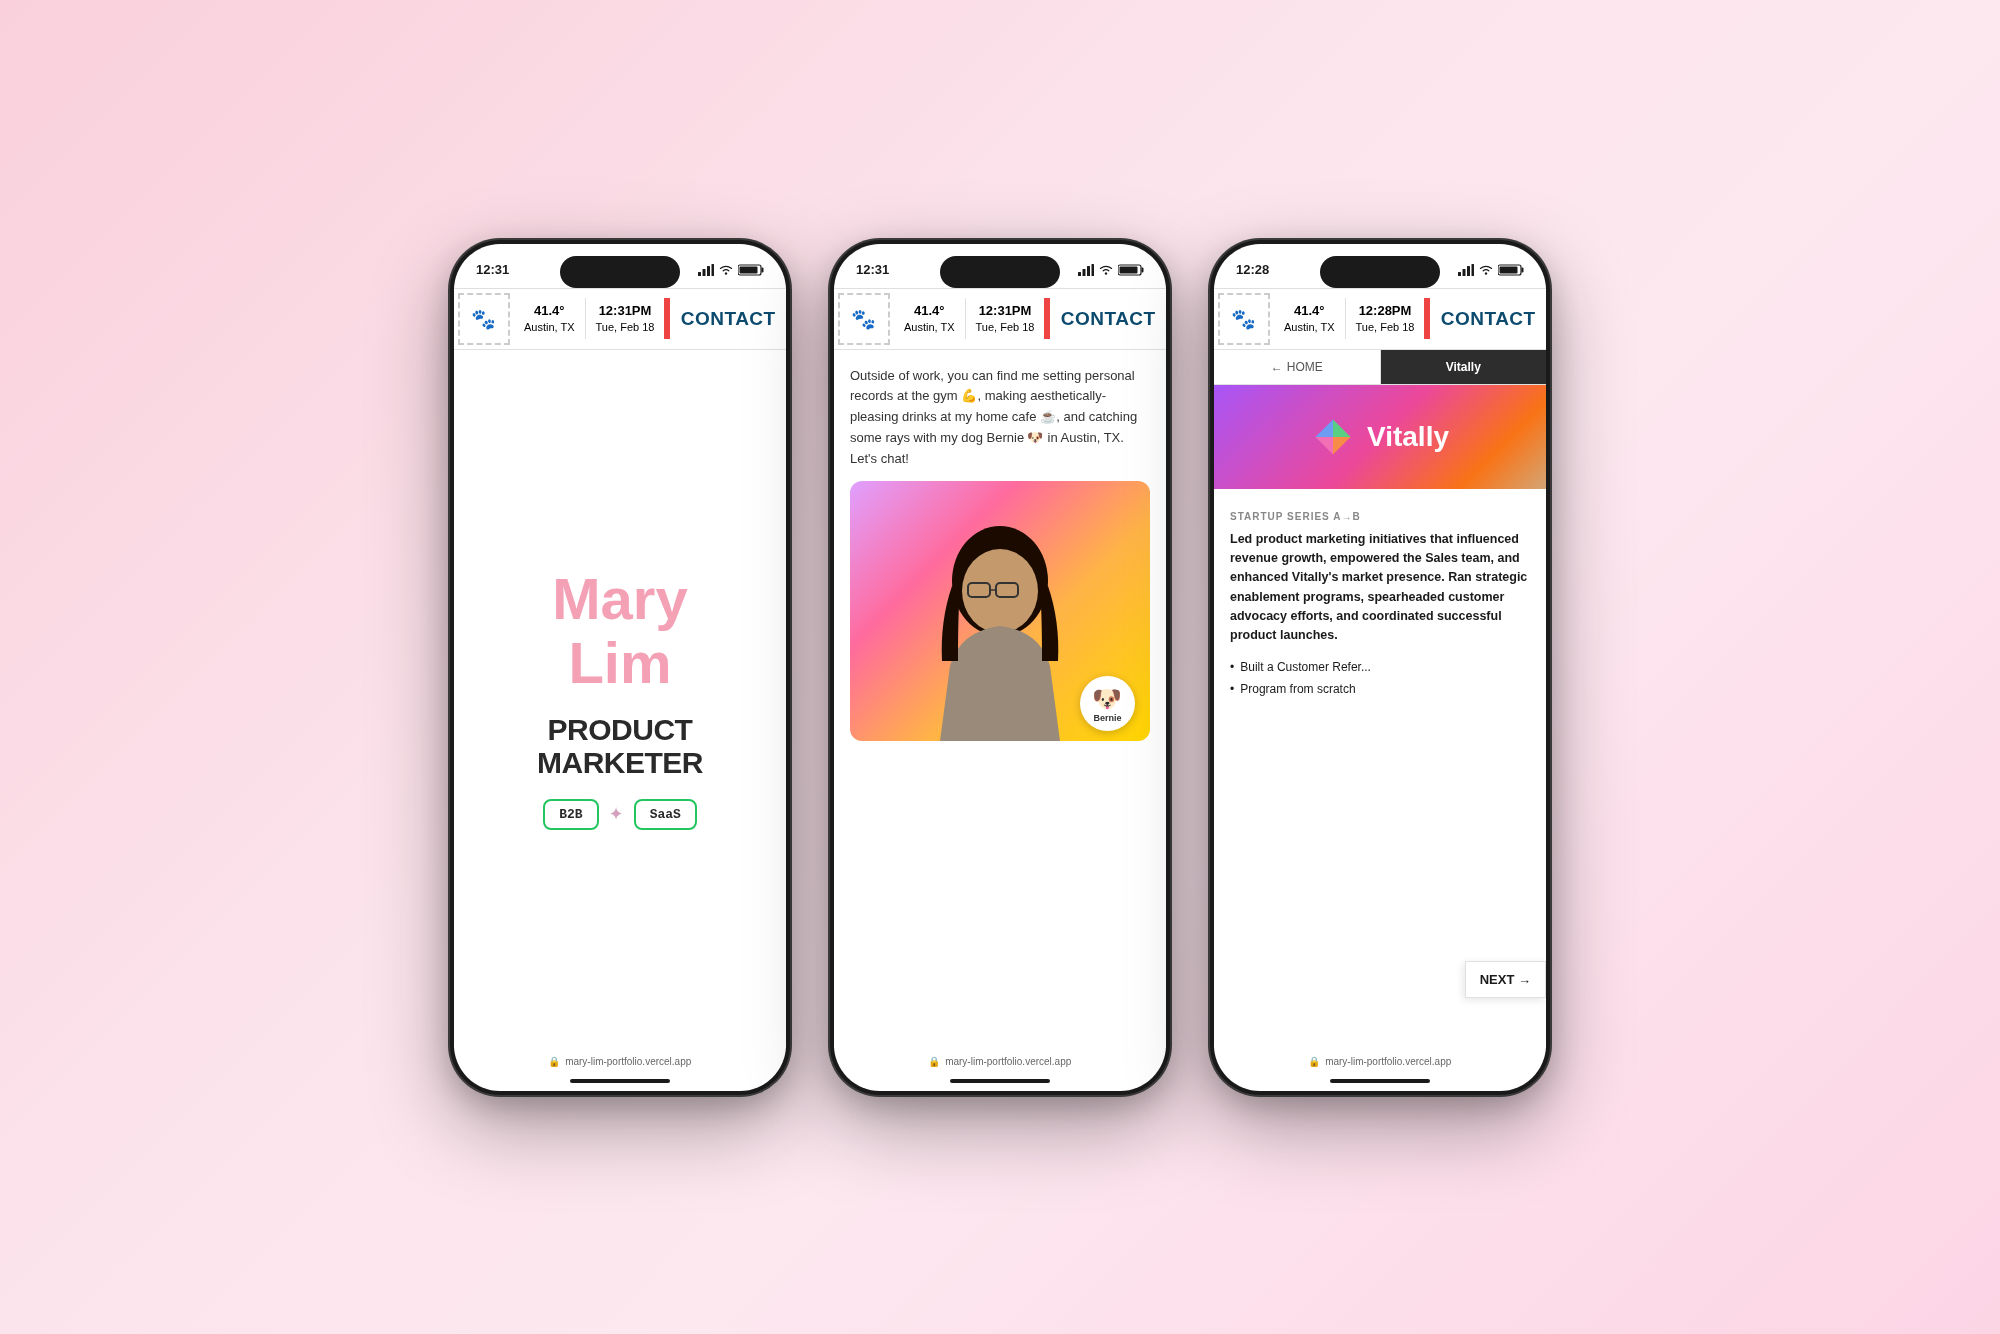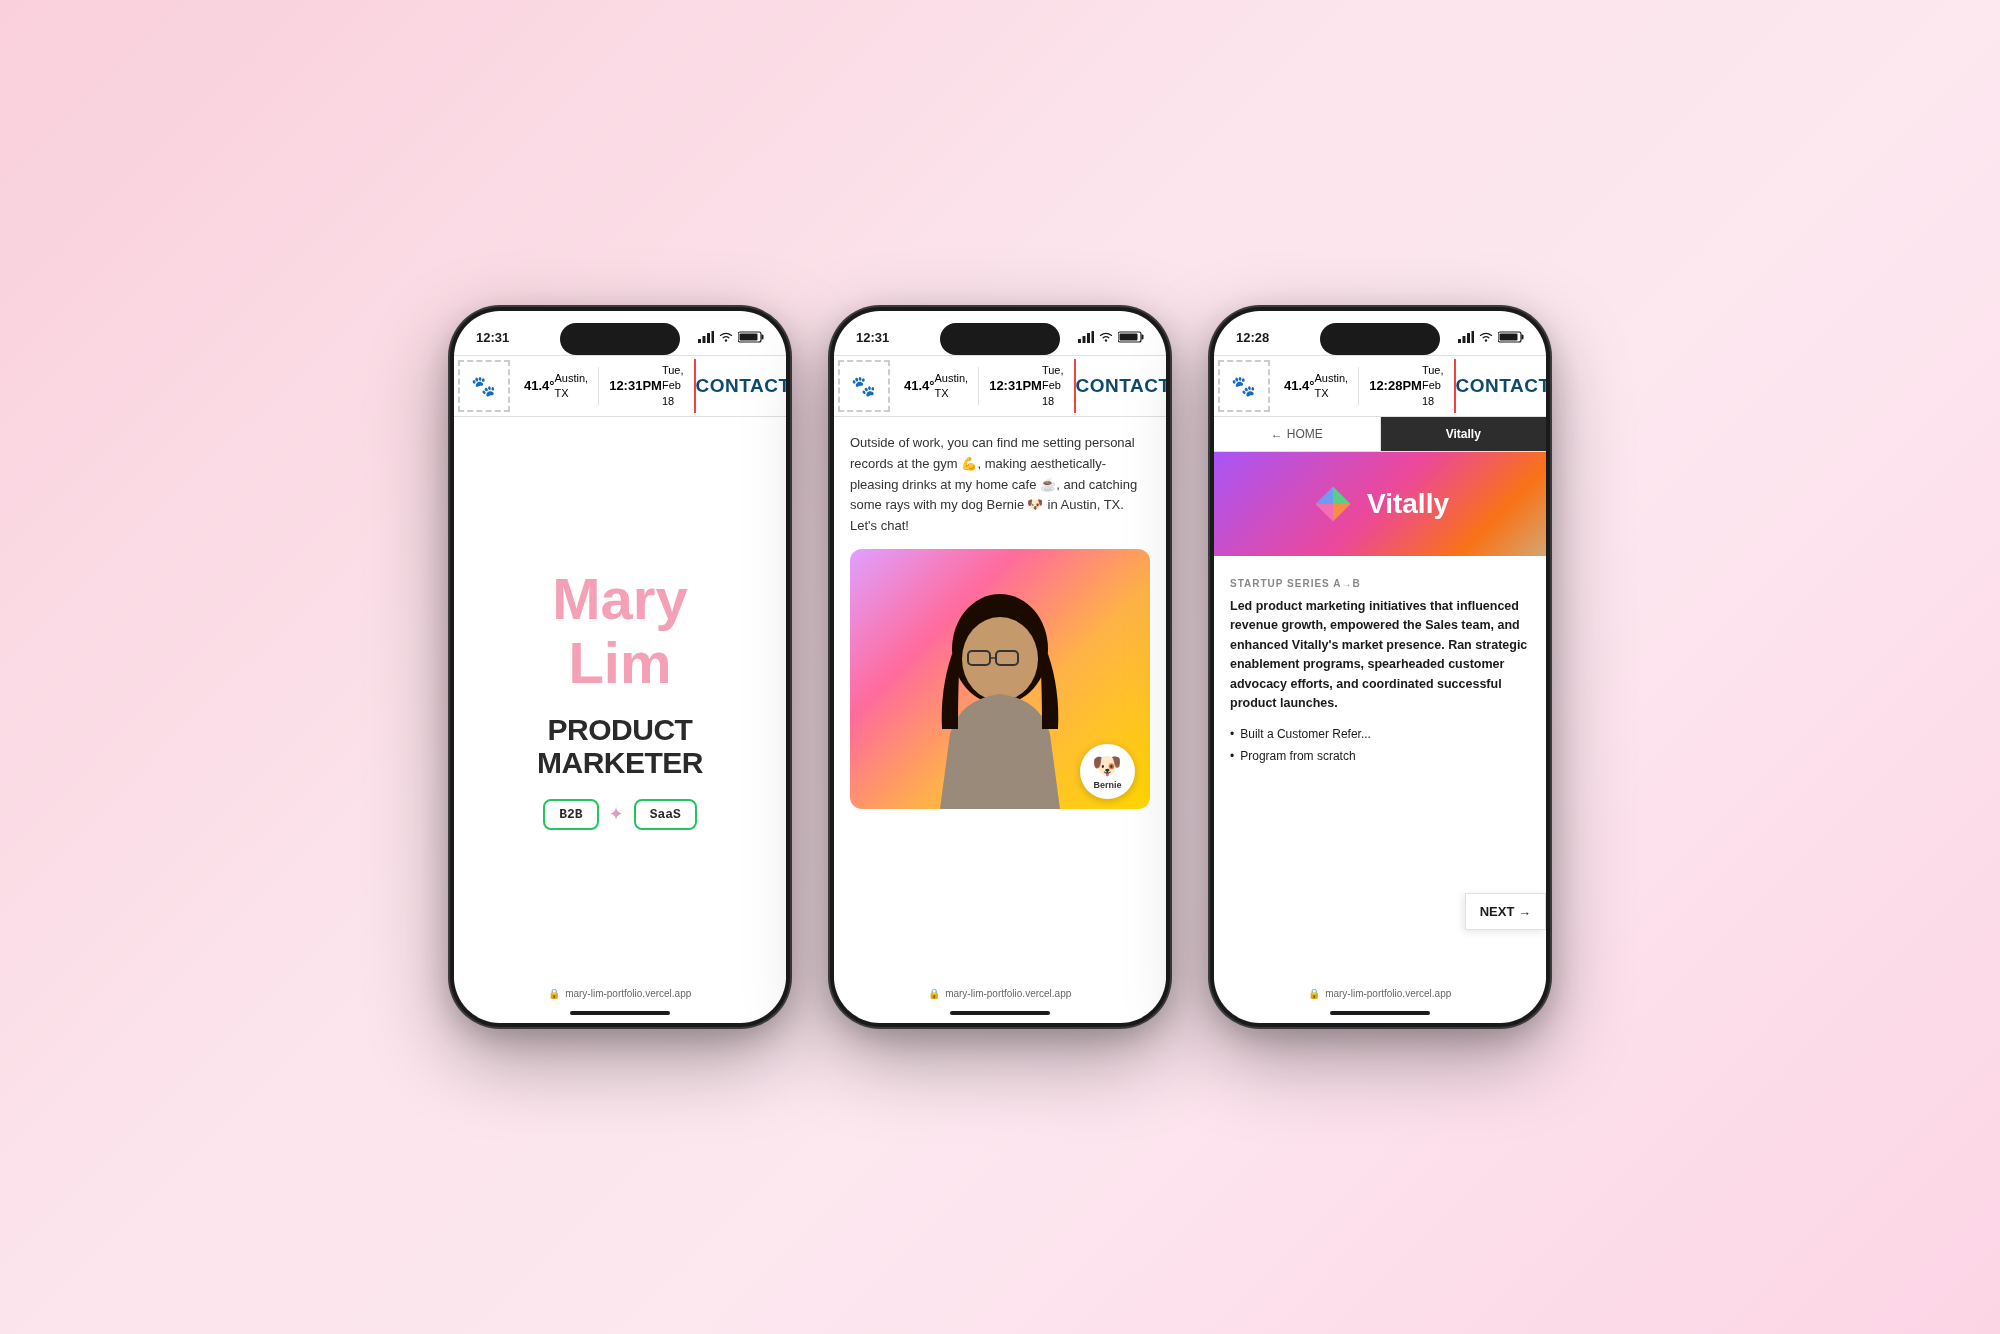--- a/index.html
+++ b/index.html
@@ -20,21 +20,21 @@
       align-items: center;
       justify-content: center;
       gap: 40px;
       position: relative;
     }
 
     
     .phone {
       position: relative;
       width: 340px;
-      height: 720px;
+      height: 855px;
       background: #1a1a1a;
       border-radius: 50px;
       box-shadow:
         0 0 0 2px #3a3a3a,
         0 30px 80px rgba(0,0,0,0.35),
         0 10px 30px rgba(0,0,0,0.2);
       display: flex;
       flex-direction: column;
       overflow: hidden;
     }
@@ -107,39 +107,39 @@
       margin: 4px;
       display: flex;
       align-items: center;
       justify-content: center;
       font-size: 22px;
       flex-shrink: 0;
     }
 
     .header-location {
       display: flex;
-      flex-direction: row;
+      flex-direction: column;
       align-items: center;
       padding: 4px 10px;
       border-right: 1px solid #e0e0e0;
       font-size: 11px;
       line-height: 1.4;
     }
 
     .header-location .temp {
       font-size: 13px;
       font-weight: 700;
     }
 
     .header-datetime {
       display: flex;
-      flex-direction: row;
+      flex-direction: column;
       align-items: center;
       padding: 4px 10px;
-      border-right: 2px solid #ef4444;
+      border-right: 6px solid #ef4444;
       font-size: 11px;
       line-height: 1.4;
     }
 
     .header-datetime .time {
       font-size: 13px;
       font-weight: 700;
     }
 
     .header-contact {

